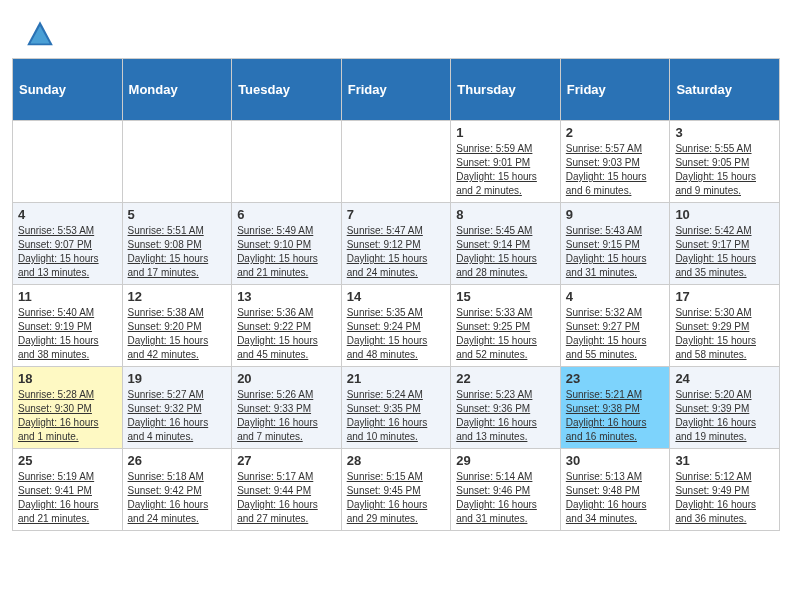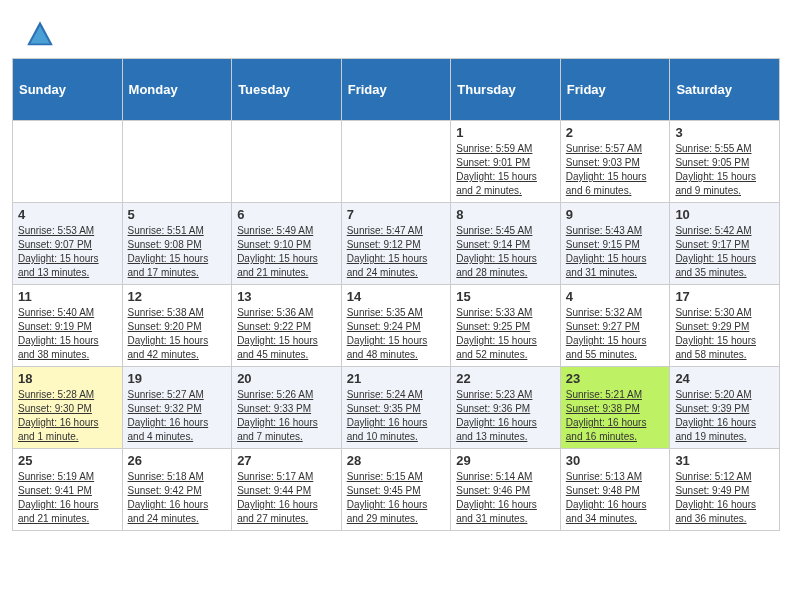--- a/index.html
+++ b/index.html
@@ -291,21 +291,21 @@
 Daylight: 16 hours
 and 10 minutes.</div>
           </td>
           <td style="background: rgb(240, 244, 250);">
             <span class="day-num">22</span>
             <div class="day-info">Sunrise: 5:23 AM
 Sunset: 9:36 PM
 Daylight: 16 hours
 and 13 minutes.</div>
           </td>
-          <td style="background: #bef264; margin-left: 36px;">
+          <td style="background: #7dd3fc; margin-left: 36px;">
             <span class="day-num">23</span>
             <div class="day-info">Sunrise: 5:21 AM
 Sunset: 9:38 PM
 Daylight: 16 hours
 and 16 minutes.</div>
           </td>
           <td style="background: rgb(240, 244, 250);">
             <span class="day-num">24</span>
             <div class="day-info">Sunrise: 5:20 AM
 Sunset: 9:39 PM

